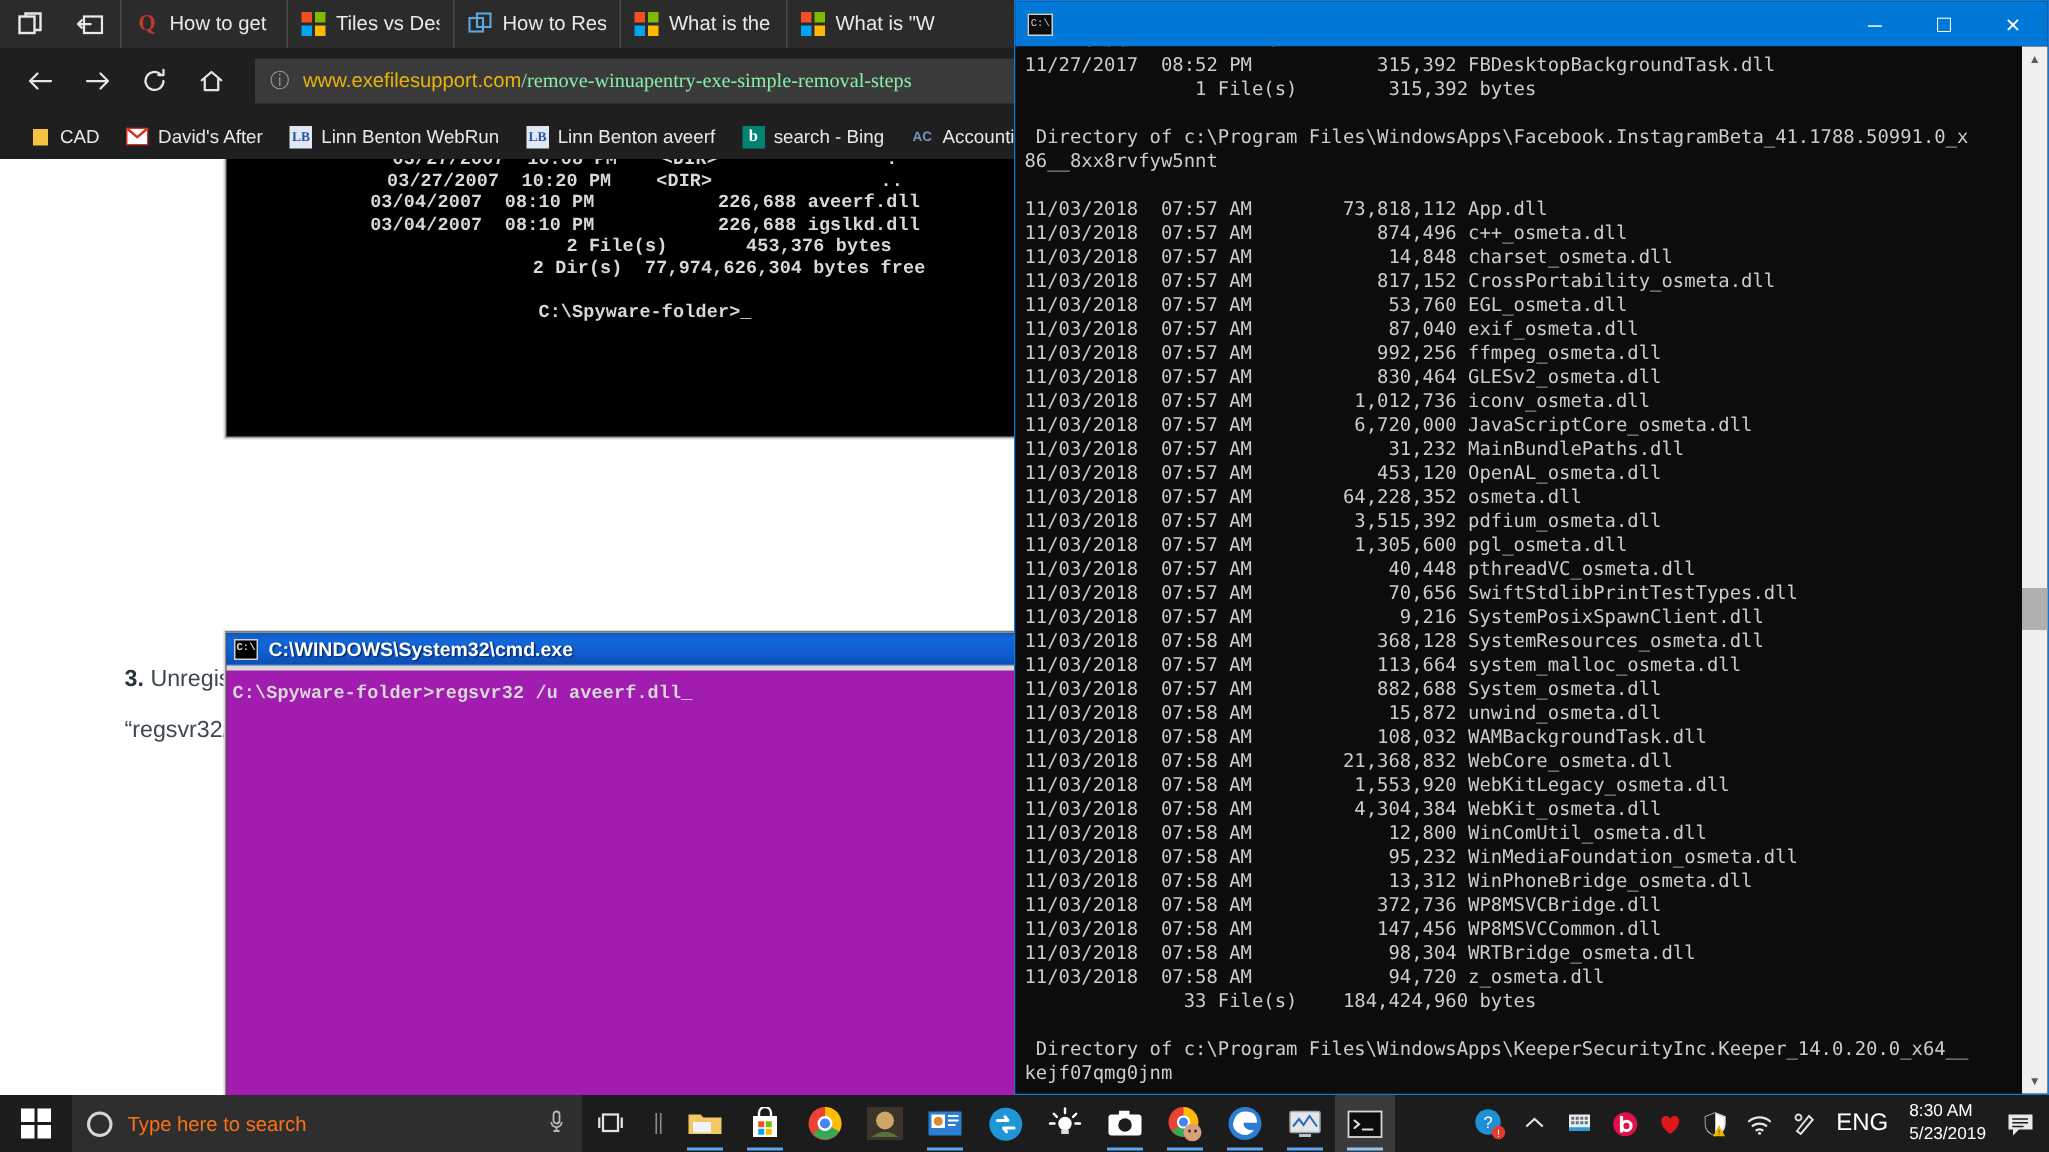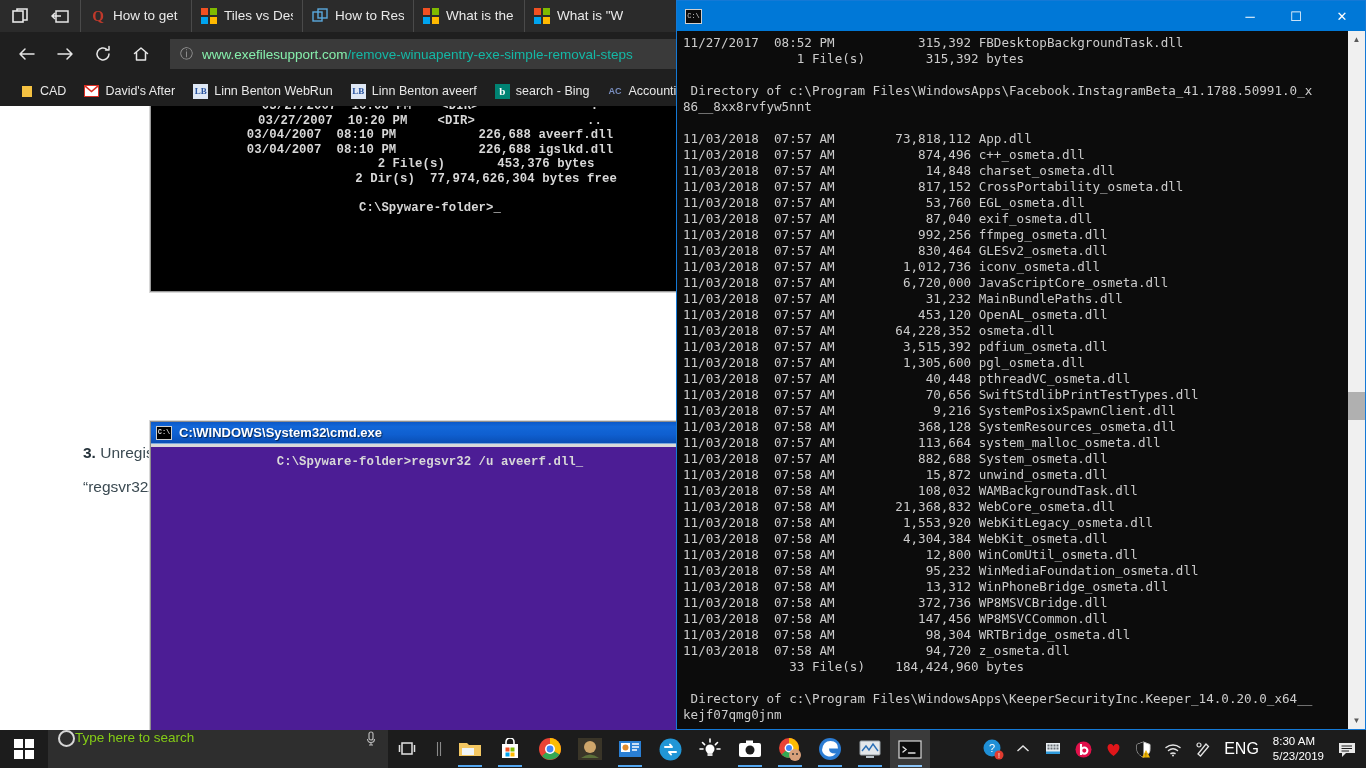--- a/index.html
+++ b/index.html
@@ -46,22 +46,22 @@
   }
   .navbtn {
     width: 38px; height: 34px; display: flex; align-items: center; justify-content: center;
     color: #e6e6e6;
   }
   .urlbar {
     margin-left: 10px; flex: 1; height: 30px; background: #3a3a3a;
     display: flex; align-items: center; padding: 0 10px; gap: 9px;
     font-size: 13.5px; color: #bbb;
   }
-  .urlbar .u-host { color: #86efac; }
-  .urlbar .u-path { color: #14b8a6; }
+  .urlbar .u-host { color: #eab308; }
+  .urlbar .u-path { color: #86efac; font-family: Liberation Serif, serif; }
 
   .bookmarks {
     position: absolute; left: 0; top: 76px; width: 1366px; height: 30px;
     background: #1f1f1f; display: flex; align-items: center;
     padding: 0 10px; gap: 0px; overflow: hidden;
   }
   .bm {
     display: flex; align-items: center; gap: 6px; padding: 0 9px;
     color: #e8e8e8; font-size: 12.5px; white-space: nowrap;
   }
@@ -101,21 +101,21 @@
     color: #fff; font-size: 13px; font-weight: bold;
     font-family: "Liberation Sans", sans-serif;
     text-shadow: 1px 1px 1px rgba(0,0,0,0.6);
     border-bottom: 1px solid #7aa7dd;
   }
   .xp-ico {
     width: 16px; height: 14px; background: #000; border: 1px solid #cfcfcf;
     color: #dcdcdc; font-size: 7px; font-family: "Liberation Mono", monospace;
     display: flex; align-items: center; justify-content: center; line-height: 1;
   }
-  .xp-body { background:#4c1d95; padding: 8px 4px 4px 4px; height: calc(100% - 22px); border-top: 3px solid #d9d9d9; text-align: center;}
+  .xp-body { background:#a21caf; padding: 8px 4px 4px 4px; height: calc(100% - 22px); border-top: 3px solid #d9d9d9;}
 
   
   .cmdwin {
     position: absolute; left: 676px; top: 0px; width: 690px; height: 730px;
     background: #0c0c0c; border: 1px solid #1479d6;
   }
   .cmd-title {
     height: 30px; background: #0078d7; display: flex; align-items: center;
     color: #fff; font-size: 12.5px; padding-left: 8px;
   }
@@ -149,22 +149,22 @@
 
   
   .taskbar {
     position: absolute; left: 0; bottom: 0; width: 1366px; height: 38px;
     background: #1c1c1c; display: flex; align-items: center;
   }
   .startbtn { width: 48px; height: 38px; display:flex; align-items:center; justify-content:center; }
   .winlogo { display: grid; grid-template-columns: 9px 9px; grid-template-rows: 9px 9px; gap: 2px; }
   .winlogo i { display:block; background:#fff; }
   .searchbox {
-    width: 340px; height: 38px; background: #2e2e2e; display: flex; 
-    padding: 0 10px; color: #84cc16; font-size: 13.5px;
+    width: 340px; height: 38px; background: #2e2e2e; display: flex; align-items: center;
+    padding: 0 10px; gap: 10px; color: #f97316; font-size: 13.5px;
   }
   .searchbox .circ {
     width: 17px; height: 17px; border: 2px solid #d6d6d6; border-radius: 50%; flex: 0 0 17px;
   }
   .searchbox .stxt { flex: 1; }
   .tb-ico { width: 40px; height: 38px; display:flex; align-items:center; justify-content:center; position: relative;}
   .tb-ico.active { background:#3a3a3a; }
   .tb-ico .ul { position:absolute; bottom:1px; left:8px; width:24px; height:2px; background:#54a7f0; }
   .tray { margin-left: auto; display: flex; align-items: center; height: 38px; padding-right: 4px; }
   .tray-ico { width: 30px; height: 38px; display:flex; align-items:center; justify-content:center; color:#e4e4e4; font-size: 13px;}

